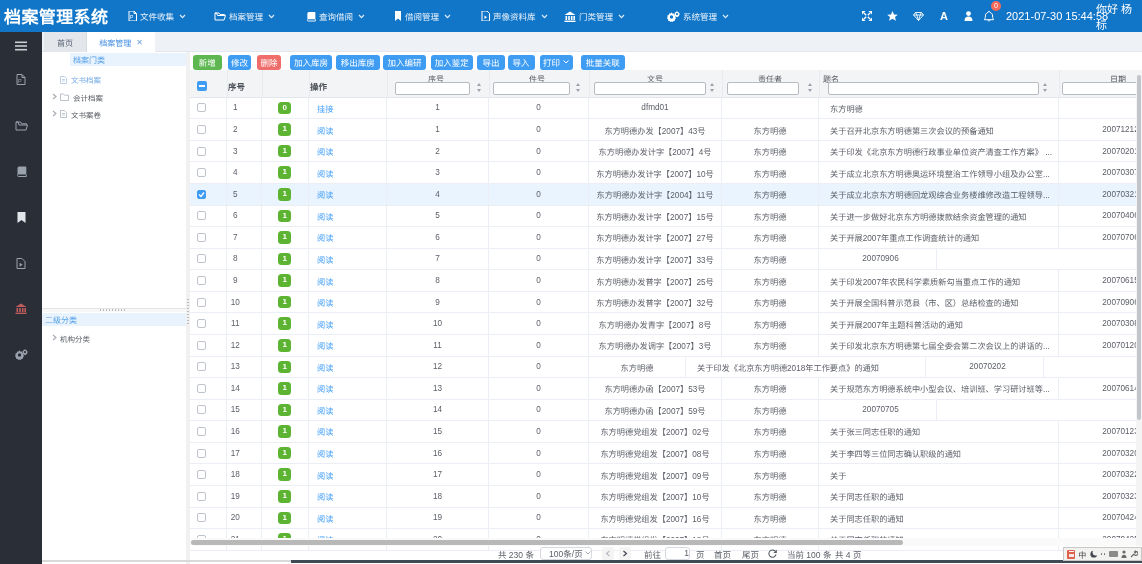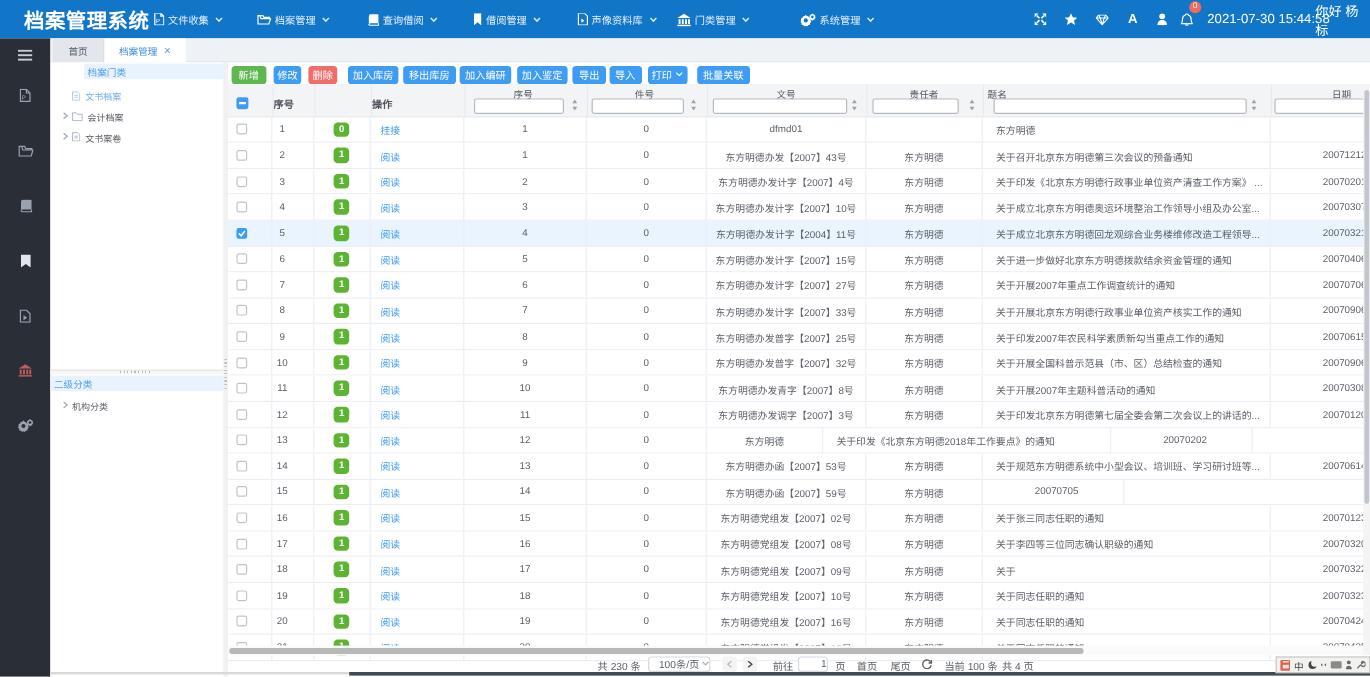--- a/index.html
+++ b/index.html
@@ -2,21 +2,21 @@
 <html lang="zh-CN"><head>
 <meta charset="utf-8">
 <style>
 html,body{margin:0;padding:0;}
 body{font-family:"Liberation Sans",sans-serif;width:1142px;height:564px;overflow:hidden;position:relative;background:#fff;}
 *{box-sizing:border-box;}
 #app{position:absolute;left:0;top:0;width:1142px;height:564px;overflow:hidden;}
 
 
 #hdr{position:absolute;left:0;top:0;width:1142px;height:32px;background:#1276c8;}
-#hdr .title{position:absolute;left:20px;top:3px;font-size:17px;font-weight:bold;color:#fff;letter-spacing:0.4px;}
+#hdr .title{position:absolute;left:4px;top:3px;font-size:17px;font-weight:bold;color:#fff;letter-spacing:0.4px;}
 .menu-item{position:absolute;top:0;height:32px;display:flex;align-items:center;color:#e8f1fa;font-size:8.5px;}
 .menu-item svg{margin-right:3px;}
 .menu-item .car{margin-left:5px;}
 .hic{position:absolute;top:0;height:32px;display:flex;align-items:center;color:#fff;}
 #htime{position:absolute;top:0;height:32px;display:flex;align-items:center;color:#fff;font-size:11px;}
 
 
 #sb{position:absolute;left:0;top:32px;width:42px;height:532px;background:#2a2e37;}
 .sbi{position:absolute;left:0;width:42px;display:flex;justify-content:center;color:#9aa2ae;}
 
@@ -518,21 +518,20 @@
       <div class="c c3">
         <span class="bdg">1</span>
       </div>
       <div class="c c4">
         <span class="lnk">阅读</span>
       </div>
       <div class="c c5">7</div>
       <div class="c c6">0</div>
       <div class="c c7">东方明德办发计字【2007】33号</div>
       <div class="c c8">东方明德</div>
-      <div class="c c9">关于开展北京东方明德行政事业单位资产核实工作的通知</div>
       <div class="c c10">20070906</div>
     </div>
 <div class="row" style="top:270.3px">
       <div class="c c1">
         <span class="cb"></span>
       </div>
       <div class="c c2">9</div>
       <div class="c c3">
         <span class="bdg">1</span>
       </div>

